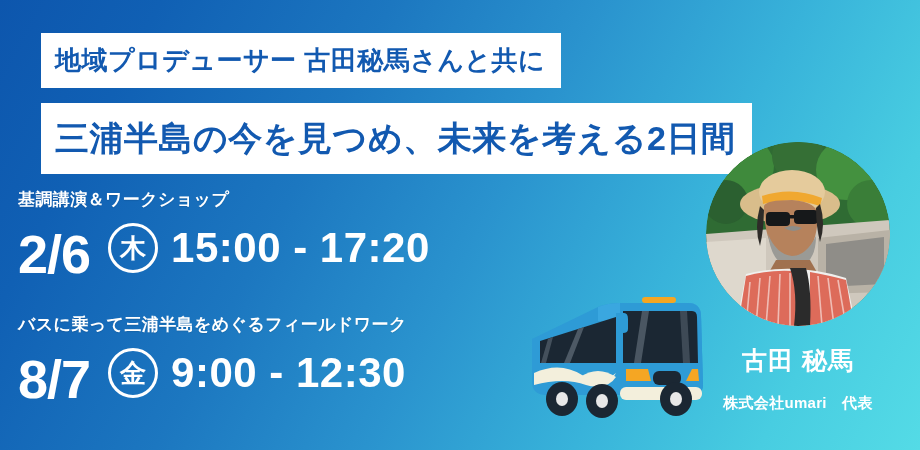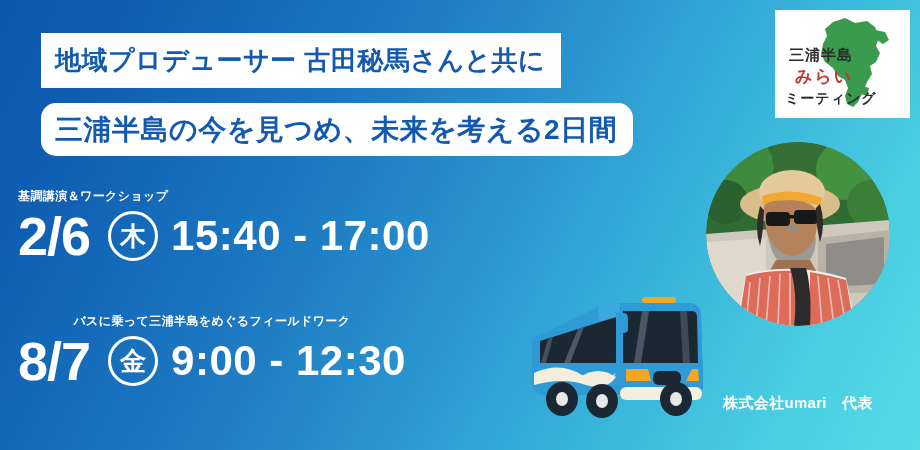--- a/index.html
+++ b/index.html
@@ -28,38 +28,38 @@
     background:#ffffff;
     display:flex; align-items:center;
     padding:0 16px 0 14px;
     color:#1259b0;
     font-weight:bold;
     letter-spacing:.5px;
     white-space:nowrap;
     margin-left:8px;
   }
   #headline-1 { left:33px; top:33px; height:55px; font-size:26px; }
-  #headline-2 { left:33px; top:103px; height:53px; font-size:28px;border-radius:15px; }
+  #headline-2 { left:33px; top:103px; height:71px; font-size:34px; }
 
   
   .sched { position:absolute; left:18px; }
   #sched-1 { top:188px; }
   #sched-2 { top:313px;text-align:center; }
   .sched-label {
-    color:#ffffff; font-size:12px; font-weight:bold;
+    color:#ffffff; font-size:17px; font-weight:bold;
     letter-spacing:.4px; white-space:nowrap;
     text-shadow:0 1px 1px rgba(0,0,0,.10);
   }
   .sched-row {
     display:flex; align-items:center;
     margin-top:2px; white-space:nowrap;
   }
   .sched-date {
     color:#ffffff; font-size:54px; font-weight:bold;
-    line-height:1.08; letter-spacing:-1px;
+    line-height:1.08; letter-spacing:-1px;margin-top:12px;
   }
   .dow-circle {
     width:50px; height:50px; margin:0 13px 0 18px;
     border:3.5px solid #ffffff; border-radius:50%;
     display:flex; align-items:center; justify-content:center;
     color:#ffffff; font-size:26px; font-weight:bold;
     flex:0 0 auto;
   }
   .sched-time {
     color:#ffffff; font-size:42px; font-weight:bold;
@@ -112,21 +112,21 @@
 
   <div class="headline-box" id="headline-2">
     <span>三浦半島の今を見つめ、未来を考える2日間</span>
   </div>
 
   <div class="sched" id="sched-1">
     <div class="sched-label">基調講演＆ワークショップ</div>
     <div class="sched-row">
       <span class="sched-date">2/6</span>
       <span class="dow-circle">木</span>
-      <span class="sched-time">15:40 - 17:00</span>
+      <span class="sched-time">15:00 - 17:20</span>
     </div>
   </div>
 
   <div class="sched" id="sched-2">
     <div class="sched-label">バスに乗って三浦半島をめぐるフィールドワーク</div>
     <div class="sched-row">
       <span class="sched-date">8/7</span>
       <span class="dow-circle">金</span>
       <span class="sched-time">9:00 - 12:30</span>
     </div>
@@ -166,38 +166,20 @@
 
       <ellipse cx="42" cy="122" rx="16" ry="17" fill="#1b2733"></ellipse>
       <ellipse cx="42" cy="122" rx="6" ry="7" fill="#e8e8e8"></ellipse>
       <ellipse cx="82" cy="124" rx="16" ry="17" fill="#1b2733"></ellipse>
       <ellipse cx="82" cy="124" rx="6" ry="7" fill="#e8e8e8"></ellipse>
       <ellipse cx="156" cy="122" rx="16" ry="17" fill="#1b2733"></ellipse>
       <ellipse cx="156" cy="122" rx="6" ry="7" fill="#e8e8e8"></ellipse>
     </svg>
   </div>
 
-  <div id="logo-card">
-    <svg viewBox="0 0 135 108" xmlns="http://www.w3.org/2000/svg">
-      <rect x="0" y="0" width="135" height="108" fill="#ffffff"></rect>
-
-      <g fill="#3a9a4e">
-        <path d="M58,12 L70,8 L80,13 L92,11 L100,17 L104,27 L101,36 L105,43
-                 L101,52 L95,56 L97,64 L92,72 L88,82 L83,92 L78,97 L72,94
-                 L70,86 L73,78 L70,70 L63,66 L58,58 L50,52 L46,44 L48,34
-                 L52,26 L50,19 Z"></path>
-        <path d="M100,20 L110,22 L114,30 L108,34 L102,30 Z"></path>
-        <path d="M88,76 L94,78 L92,86 L86,84 Z"></path>
-      </g>
-
-      <text x="14" y="50" font-family="'Liberation Sans',sans-serif" font-size="15" font-weight="bold" fill="#2b2b2b" letter-spacing="1">三浦半島</text>
-      <text x="20" y="72" font-family="'Liberation Sans',sans-serif" font-size="17" font-weight="bold" fill="#c0392b" letter-spacing="2">みらい</text>
-      <text x="10" y="93" font-family="'Liberation Sans',sans-serif" font-size="14" font-weight="bold" fill="#2b2b2b" letter-spacing="1">ミーティング</text>
-    </svg>
-  </div>
 
   <div id="portrait">
     <svg viewBox="0 0 184 184" xmlns="http://www.w3.org/2000/svg">
       <defs>
         <clipPath id="circ">
             <circle cx="92" cy="92" r="92"></circle>
           </clipPath>
       </defs>
       <g clip-path="url(#circ)">
 
@@ -245,15 +227,16 @@
             <path d="M112,134 L116,184"></path>
           <path d="M122,136 L128,184"></path>
             <path d="M132,138 L140,184"></path>
         </g>
 
         <path d="M84,126 Q92,150 88,184 L104,184 Q106,148 100,126 Z" fill="#2b2b2b"></path>
       </g>
     </svg>
   </div>
 
+  <div class="speaker-name">古田 秘馬</div>
   <div class="speaker-org">株式会社umari　代表</div>
 
 </div>
 
 </body></html>

